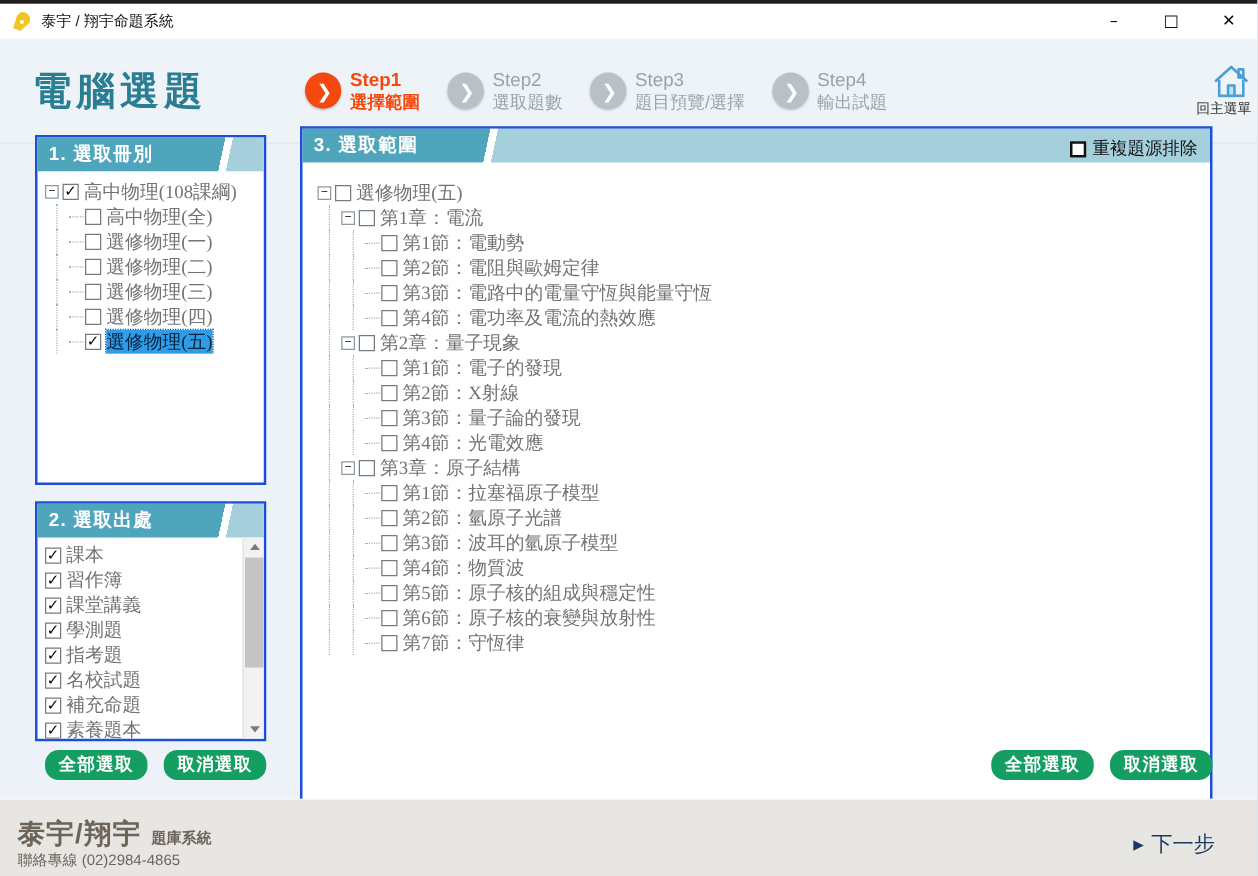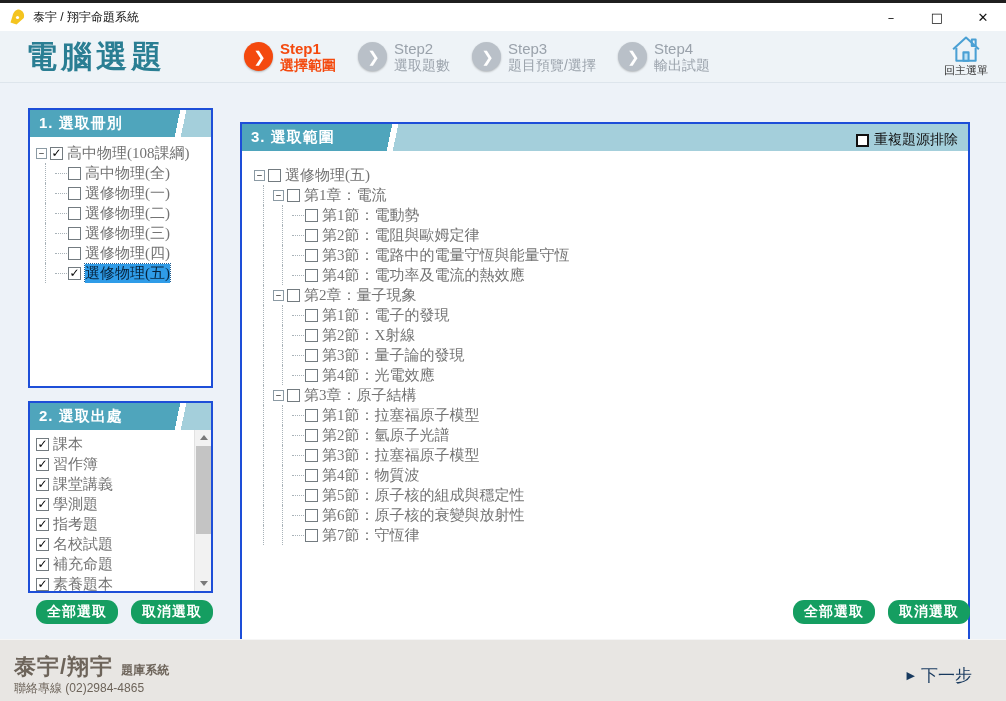--- a/index.html
+++ b/index.html
@@ -9,48 +9,48 @@
        border-top:3px solid #1f1f1f;padding-left:9px;}
   
   .titlebar{position:absolute;left:0;top:0;width:100%;height:28px;background:#ffffff;
             display:flex;align-items:center;padding-left:8px;}
   .titlebar .appicon{width:18px;height:18px;margin-right:7px;flex:0 0 auto;}
   .titlebar .title{font-size:12px;color:#111;}
   .winbtns{margin-left:auto;display:flex;height:100%;}
   .winbtn{width:46px;height:100%;display:flex;align-items:center;justify-content:center;
           font-size:13px;color:#111;cursor:pointer;font-family:"DejaVu Sans",sans-serif;}
   
-  .header{position:absolute;left:0;top:28px;width:100%;height:52px;background:#eef3f7;
+  .header{position:absolute;left:0;top:28px;width:100%;height:84px;background:#eef3f7;
           border-bottom:1px solid #dde5ec;display:flex;align-items:center;}
   .page-title{font-size:31px;font-weight:bold;color:#2a7e93;letter-spacing:4px;
               margin-left:26px;width:210px;flex:0 0 auto;}
   .steps{display:flex;align-items:center;gap:22px;margin-left:8px;}
   .step{display:flex;align-items:center;gap:7px;}
   .step .chev{width:29px;height:29px;border-radius:50%;display:flex;align-items:center;
               justify-content:center;color:#fff;font-size:15px;font-weight:bold;
               box-shadow:0 1px 2px rgba(0,0,0,.25);padding-left:2px;}
   .step.active .chev{background:#f4490e;}
   .step.inactive .chev{background:#b9c0c8;}
   .step .txt{display:flex;flex-direction:column;line-height:1.15;}
   .step .s-name{font-size:15px;}
   .step .s-label{font-size:14px;}
   .step.active .s-name,.step.active .s-label{color:#f4490e;font-weight:bold;}
   .step.inactive .s-name,.step.inactive .s-label{color:#9aa2ab;}
-  .home{margin-left:auto;margin-right:18px;display:flex;flex-direction:column;
-        align-items:center;cursor:pointer;}
+  .home{margin-left:auto;margin-right:5px;display:flex;flex-direction:column;
+        align-items:flex-end;cursor:pointer;}
   .home .hlabel{font-size:11px;color:#333;margin-top:1px;}
   
   .panel{position:absolute;background:#fff;border:2px solid #1d4ed8;}
   .panel-head{position:relative;height:27px;
      background:linear-gradient(102deg,#4fa5bc 0 147px,#ffffff 147px 153px,#a4cfdb 153px 100%);}
   .panel-head .phead-label{position:absolute;left:9px;top:4px;color:#fff;font-weight:bold;
      font-size:15px;letter-spacing:1px;}
   #panel1{left:28px;top:105px;width:185px;height:280px;}
   #panel2{left:28px;top:398px;width:185px;height:192px;}
-  #panel3{left:240px;top:119px;width:730px;height:576px;}
+  #panel3{left:240px;top:98px;width:730px;height:576px;}
   
   .treebox{position:relative;padding:6px 2px 0 6px;overflow:hidden;}
   .trow{display:flex;align-items:center;height:20px;white-space:nowrap;}
   .ind{width:19px;height:100%;position:relative;flex:0 0 auto;}
   .ind::before{content:'';position:absolute;left:9px;top:0;bottom:0;border-left:1px dotted #a8b2b8;}
   .exp{width:11px;height:11px;border:1px solid #8b9aa4;background:#fff;flex:0 0 auto;
        display:flex;align-items:center;justify-content:center;font-size:9px;line-height:9px;
        color:#333;margin-right:3px;cursor:pointer;font-family:"DejaVu Sans Mono",monospace;}
   .stub{width:12px;height:0;border-top:1px dotted #a8b2b8;flex:0 0 auto;margin-right:1px;}
   .cb{width:13px;height:13px;border:1px solid #737b80;background:#fff;flex:0 0 auto;
@@ -355,21 +355,21 @@
           <span class="ind"></span>
           <span class="stub"></span>
           <span class="cb"></span>
           <span class="lbl">第2節：氫原子光譜</span>
         </div>
         <div class="trow">
           <span class="ind"></span>
           <span class="ind"></span>
           <span class="stub"></span>
           <span class="cb"></span>
-          <span class="lbl">第3節：拉塞福原子模型</span>
+          <span class="lbl">第3節：波耳的氫原子模型</span>
         </div>
         <div class="trow">
           <span class="ind"></span>
           <span class="ind"></span>
           <span class="stub"></span>
           <span class="cb"></span>
           <span class="lbl">第4節：物質波</span>
         </div>
         <div class="trow">
           <span class="ind"></span>

